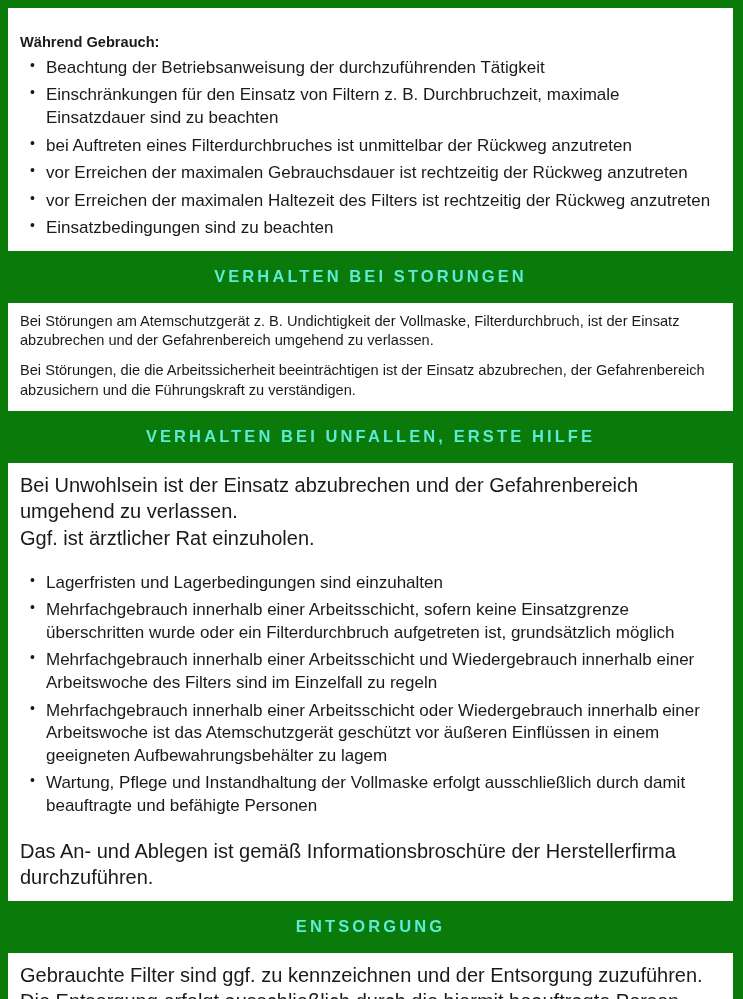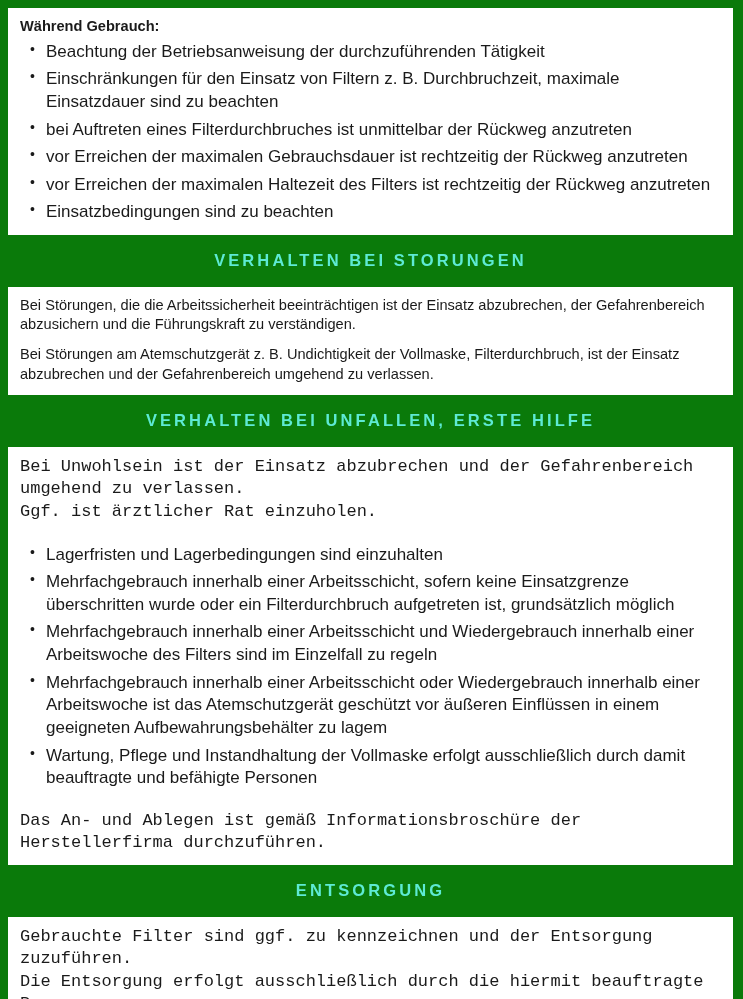--- a/index.html
+++ b/index.html
@@ -44,21 +44,21 @@
     font-size: 16.5px;
     letter-spacing: 3.1px;
     padding: 5px 0 6px 0;
     line-height: 1.25;
     text-transform: uppercase;
   }
   .lead {
     font-weight: bold;
     font-size: 14.6px;
     line-height: 1.35;
-    margin: 0 0 4px 2px;
+    margin: 16px 0 4px 2px;
   }
   ul.bullets {
     list-style: none;
     margin: 0;
     padding: 0;
   }
   ul.bullets > li {
     position: relative;
     padding-left: 28px;
     margin: 0 0 5px 0;
@@ -79,23 +79,22 @@
   p.para {
     margin: 0 0 11px 2px;
     font-size: 14.6px;
     line-height: 1.33;
   }
   p.para:last-child {
     margin-bottom: 0;
   }
   p.lines {
     margin: 0 0 0 2px;
-    font-size: 17px;
+    font-size: 20px;
     line-height: 1.33;
-    font-family: Liberation Mono, monospace;
   }
   p.lines span {
     display: block;
   }
   .panel-pad-lg {
     padding: 9px 10px 11px 10px;
   }
   .panel-pad-sm {
     padding: 9px 10px 10px 10px;
   }
@@ -113,22 +112,22 @@
         <li>Einschränkungen für den Einsatz von Filtern z. B. Durchbruchzeit, maximale Einsatzdauer sind zu beachten</li>
         <li>bei Auftreten eines Filterdurchbruches ist unmittelbar der Rückweg anzutreten</li>
         <li>vor Erreichen der maximalen Gebrauchsdauer ist rechtzeitig der Rückweg anzutreten</li>
         <li>vor Erreichen der maximalen Haltezeit des Filters ist rechtzeitig der Rückweg anzutreten</li>
         <li>Einsatzbedingungen sind zu beachten</li>
       </ul>
     </div>
 
     <div class="band">VERHALTEN BEI STORUNGEN</div>
     <div class="panel panel-pad-lg">
+      <p class="para">Bei Störungen am Atemschutzgerät z. B. Undichtigkeit der Vollmaske, Filterdurchbruch, ist der Einsatz abzubrechen und der Gefahrenbereich umgehend zu verlassen.</p>
       <p class="para">Bei Störungen, die die Arbeitssicherheit beeinträchtigen ist der Einsatz abzubrechen, der Gefahrenbereich abzusichern und die Führungskraft zu verständigen.</p>
-      <p class="para">Bei Störungen am Atemschutzgerät z. B. Undichtigkeit der Vollmaske, Filterdurchbruch, ist der Einsatz abzubrechen und der Gefahrenbereich umgehend zu verlassen.</p>
     </div>
 
     <div class="band">VERHALTEN BEI UNFALLEN, ERSTE HILFE</div>
     <div class="panel panel-pad-lg">
       <p class="lines">
         <span>Bei Unwohlsein ist der Einsatz abzubrechen und der Gefahrenbereich umgehend zu verlassen.</span>
         <span>Ggf. ist ärztlicher Rat einzuholen.</span>
       </p>
     </div>
 

